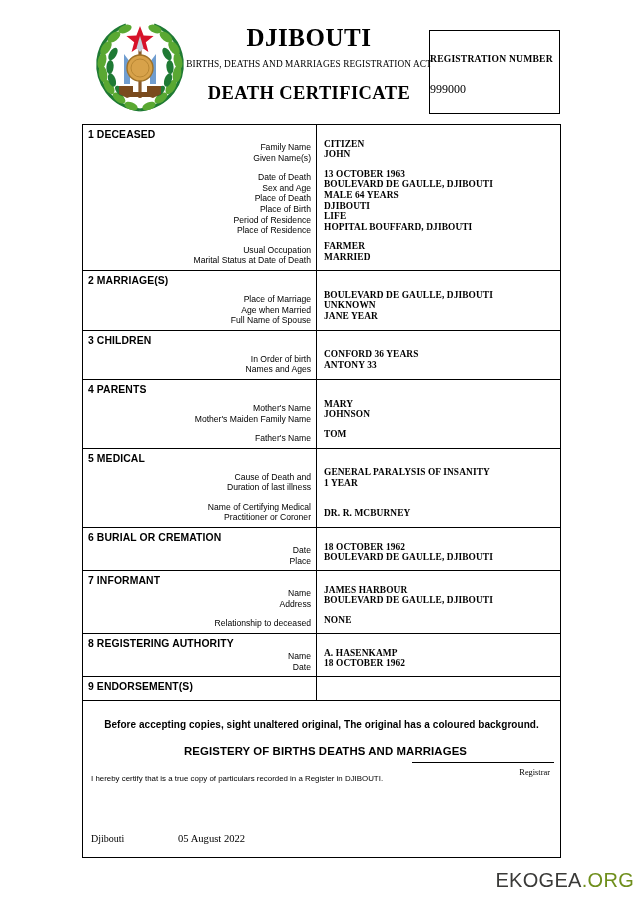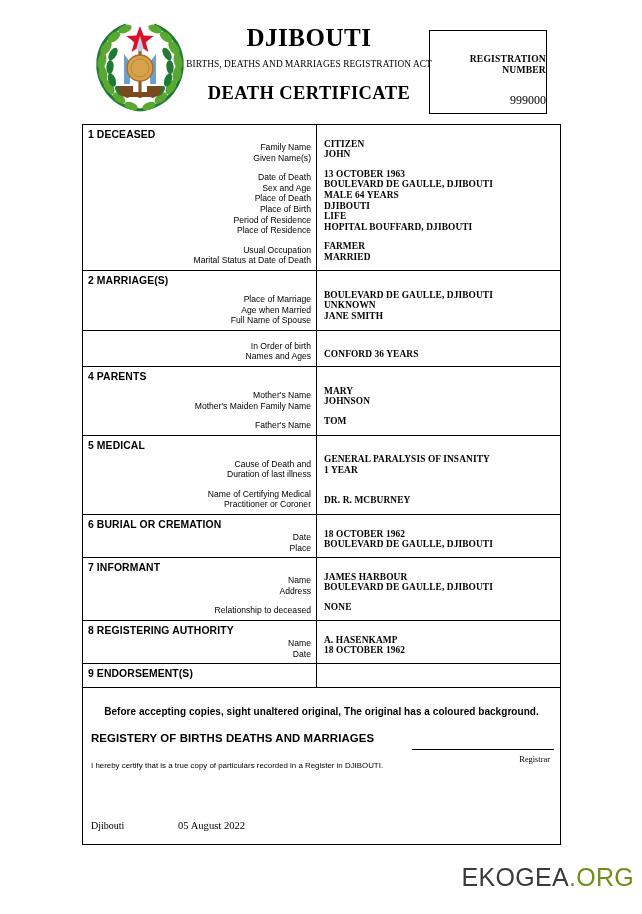--- a/index.html
+++ b/index.html
@@ -68,25 +68,25 @@
     font-family: "Liberation Serif", serif;
     font-weight: bold;
     font-size: 18.5px;
     letter-spacing: 0.4px;
     margin-top: 14px;
   }
   .reg-box {
     position: absolute;
     left: 347px;
     top: 18px;
-    width: 118px;
+    width: 131px;
     height: 84px;
     border: 1.3px solid #000;
     box-sizing: border-box;
-    text-align: right;
+    text-align: left;
   }
   .reg-label {
     font-family: "Liberation Serif", serif;
     font-weight: bold;
     font-size: 9.6px;
     letter-spacing: 0.2px;
     margin-top: 22px;
   }
   .reg-value {
     font-family: "Liberation Serif", serif;
@@ -168,20 +168,21 @@
     text-align: center;
     margin: 18px 0 0 0;
     letter-spacing: 0.05px;
   }
   .registry-line {
     font-family: "Liberation Sans", sans-serif;
     font-weight: bold;
     font-size: 11.4px;
     margin: 15px 0 0 8px;
     letter-spacing: 0.1px;
+    text-align: center;
   }
   .certify-wrap {
     position: relative;
     margin-top: 17px;
     min-height: 56px;
   }
   .certify-text {
     font-family: "Liberation Sans", sans-serif;
     font-size: 7.9px;
     line-height: 10px;
@@ -237,21 +238,21 @@
     font-family: "Liberation Serif", serif;
     font-size: 10.6px;
   }
 
   
   .watermark {
     position: absolute;
     right: 24px;
     bottom: 22px;
     font-family: "Liberation Sans", sans-serif;
-    font-size: 25px;
+    font-size: 20px;
     letter-spacing: 0.3px;
   }
   .wm-dark { color: #3a3a38; }
   .wm-green { color: #6f8f1c; }
 </style>
 </head>
 <body>
 
 <div class="page">
 
@@ -370,36 +371,38 @@
           <div class="label-rows">
             <div class="lbl gap-sm">Place of Marriage</div>
             <div class="lbl">Age when Married</div>
             <div class="lbl">Full Name of Spouse</div>
           </div>
         </div>
         <div class="sec-right">
           <div class="val spacer">X</div>
           <div class="val gap-sm">BOULEVARD DE GAULLE, DJIBOUTI</div>
           <div class="val">UNKNOWN</div>
-          <div class="val">JANE SMITH</div>
-        </div>
-      </div>
-    </div>
-
-    <div class="section">
-      <div class="sec-inner">
-        <div class="sec-left">
+          <div class="val">JANE YEAR</div>
+        </div>
+      </div>
+    </div>
+
+    <div class="section">
+      <div class="sec-inner">
+        <div class="sec-left">
+          <div class="sec-heading">3 CHILDREN</div>
           <div class="label-rows">
             <div class="lbl gap-sm">In Order of birth</div>
             <div class="lbl">Names and Ages</div>
           </div>
         </div>
         <div class="sec-right">
           <div class="val spacer">X</div>
           <div class="val gap-sm">CONFORD 36 YEARS</div>
+          <div class="val">ANTONY 33</div>
         </div>
       </div>
     </div>
 
     <div class="section">
       <div class="sec-inner">
         <div class="sec-left">
           <div class="sec-heading">4 PARENTS</div>
           <div class="label-rows">
             <div class="lbl gap-sm">Mother's Name</div>

